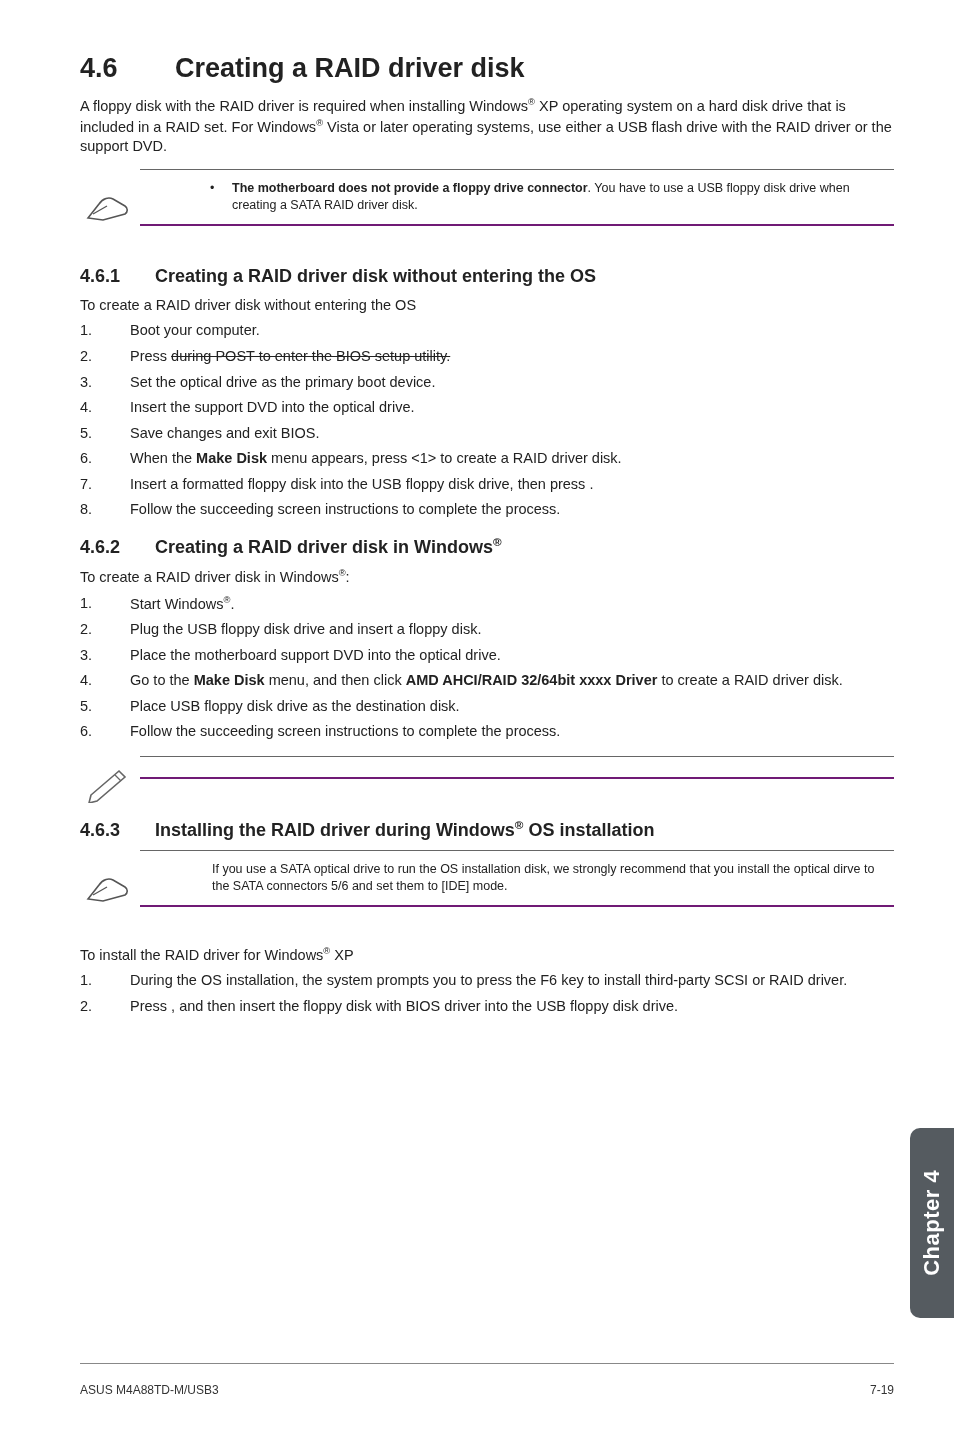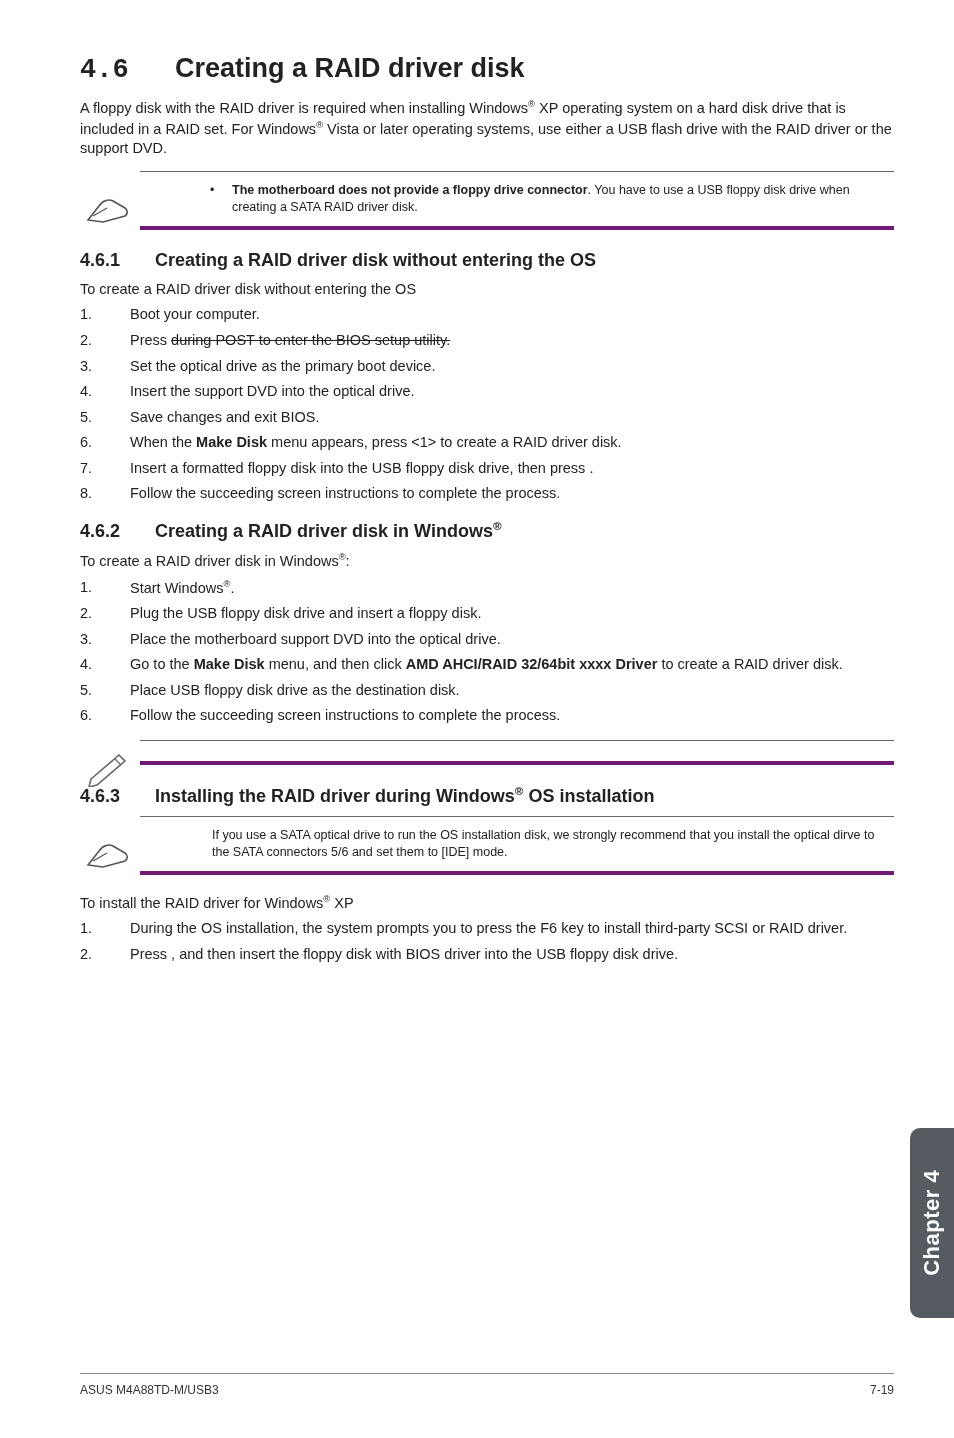--- a/index.html
+++ b/index.html
@@ -12,30 +12,30 @@
     height: 1438px;
     position: relative;
     padding: 50px 60px 40px 80px;
     line-height: 1.35;
   }
   h1.main {
     font-size: 27px;
     font-weight: bold;
     margin-bottom: 10px;
   }
-  h1.main .num { display:inline-block; width: 95px; font-family: Liberation Mono, monospace; }
+  h1.main .num { display:inline-block; width: 95px; }
   p.intro { margin-bottom: 12px; }
   .sup { vertical-align: super; font-size: 0.65em; }
   .note-block {
     margin-left: 60px;
     border-top: 1px solid #666;
-    border-bottom: 4px solid #701a75;
+    border-bottom: 2px solid #701a75;
     padding: 10px 8px 10px 70px;
     position: relative;
-    margin-bottom: 18px;
+    margin-bottom: 38px;
   }
   .note-block .note-icon {
     position: absolute;
     left: -55px;
     top: 14px;
     width: 50px;
     height: 40px;
   }
   .note-block.pencil .note-icon { top: 6px; }
   .note-list { list-style: none; }
@@ -85,21 +85,21 @@
     font-size: 22px;
     font-weight: bold;
     letter-spacing: 0.5px;
   }
   .footer {
     position: absolute;
     bottom: 40px;
     left: 80px;
     right: 60px;
     border-top: 1px solid #888;
-    padding-top: 8px;
+    padding-top: 18px;
     font-size: 12px;
     color: #333;
     display: flex;
     justify-content: space-between;
   }
 </style>
 </head>
 <body>
 
 <h1 class="main">

